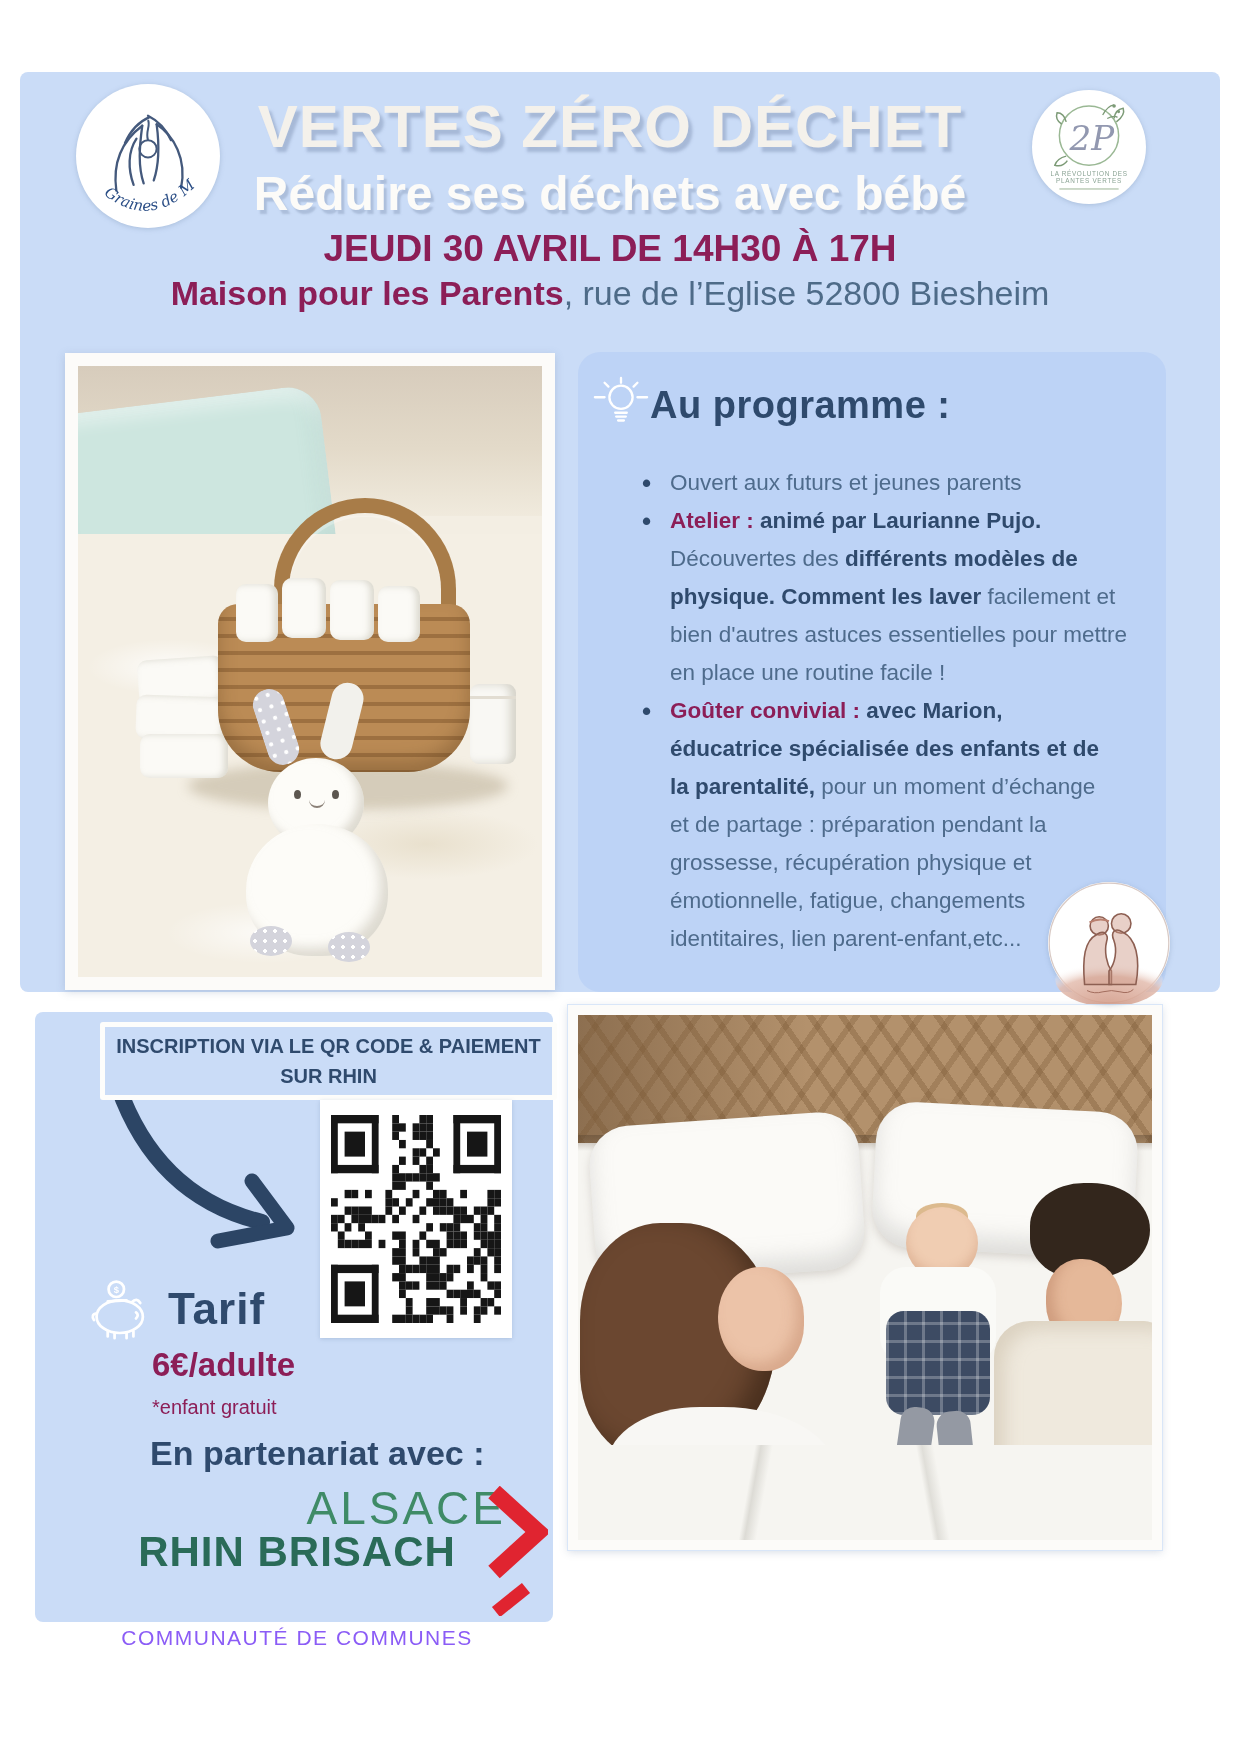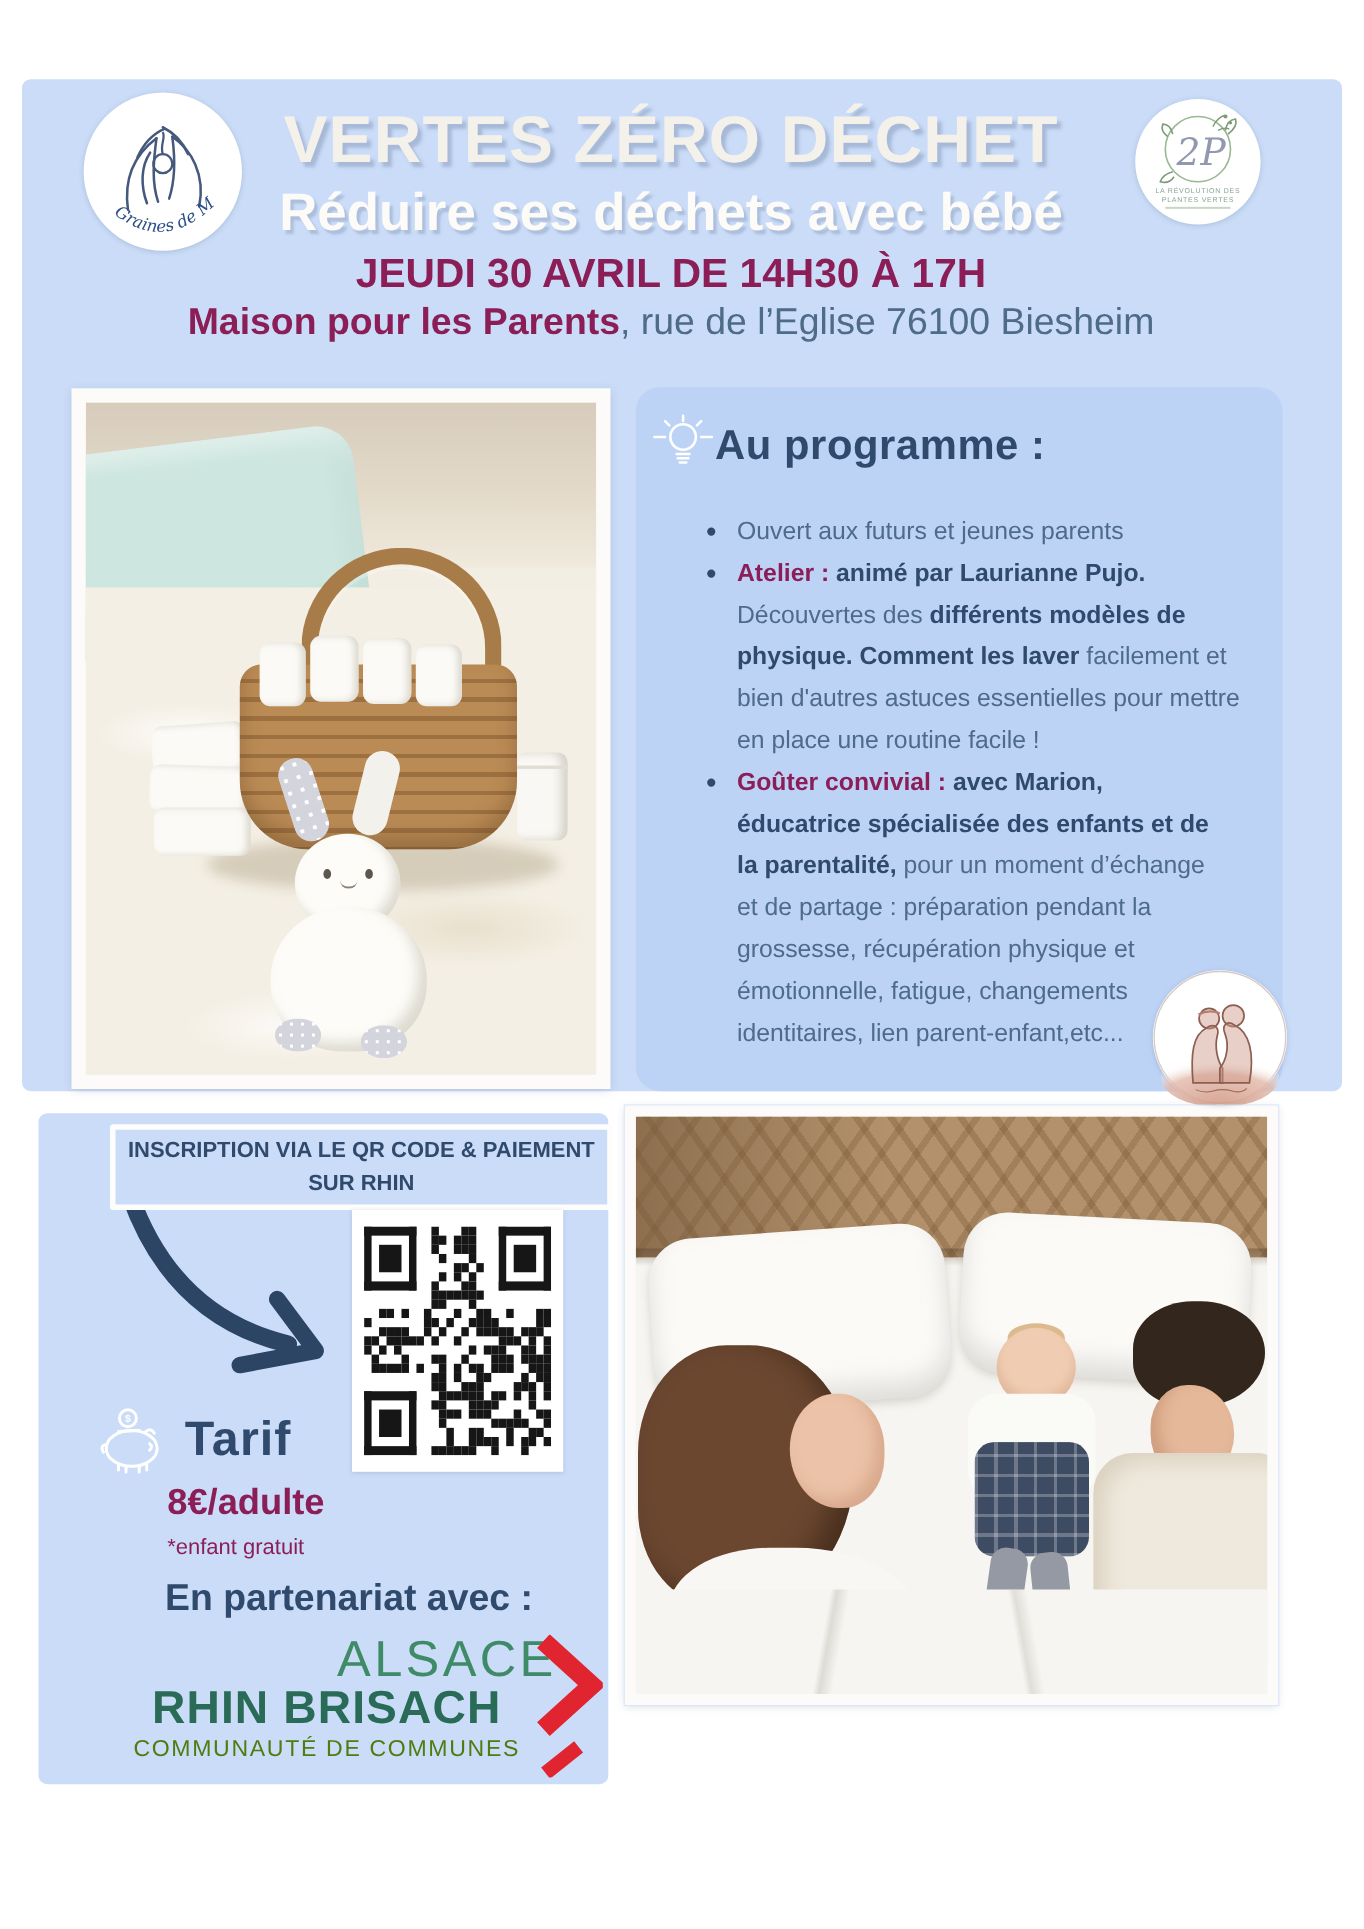--- a/index.html
+++ b/index.html
@@ -101,22 +101,22 @@
   .tarif-row{position:absolute;left:82px;top:1276px;display:flex;align-items:center;gap:14px;}
   .piggy{width:72px;height:66px;}
   .tarif-title{font-size:44px;font-weight:bold;color:#2f4a6d;letter-spacing:1px;}
   .price{position:absolute;left:152px;top:1346px;font-size:33px;font-weight:bold;color:#8c1e57;}
   .note{position:absolute;left:152px;top:1396px;font-size:20px;color:#8c1e57;}
   .partner-label{position:absolute;left:150px;top:1434px;font-size:34px;font-weight:bold;color:#2f4a6d;}
   .alsace-line1{position:absolute;left:240px;top:1481px;width:266px;text-align:right;
             font-size:46px;font-weight:400;letter-spacing:3px;color:#3f8b67;}
   .alsace-line2{position:absolute;left:112px;top:1528px;width:370px;text-align:center;
             font-size:42px;font-weight:bold;letter-spacing:1px;color:#2a6b58;}
-  .alsace-line3{position:absolute;left:112px;top:1578px;width:370px;text-align:center;
-            font-size:21px;letter-spacing:1.5px;color:#4d7c0f;}
+  .alsace-line3{position:absolute;left:112px;top:1626px;width:370px;text-align:center;
+            font-size:21px;letter-spacing:1.5px;color:#8b5cf6;}
   .chevron-wrap{position:absolute;left:488px;top:1486px;width:60px;height:130px;}
 
   
   .photo2{position:absolute;left:568px;top:1005px;width:594px;height:545px;background:#fcfbf9;
           box-shadow:0 0 0 1px #d9e6f8,0 2px 8px rgba(120,140,170,.3);}
   .photo2-inner{position:absolute;inset:10px;overflow:hidden;background:#f6f5f1;}
   .p2-floor{position:absolute;left:0;top:0;right:0;height:128px;background:#b3916c;
     background-image:repeating-linear-gradient(55deg,rgba(122,88,52,.35) 0 6px,transparent 6px 26px),
                      repeating-linear-gradient(-55deg,rgba(122,88,52,.3) 0 6px,transparent 6px 26px),
                      linear-gradient(90deg,rgba(70,48,28,.35),transparent 40%);}
@@ -176,21 +176,21 @@
         </defs>
       <text font-size="10.5" font-style="italic" font-family="'DejaVu Serif',serif" fill="#2b4e86">
         <textPath href="#gm-arc" startOffset="4">Graines de Mamans</textPath>
       </text>
     </svg>
   </div>
 
   <div class="title">VERTES ZÉRO DÉCHET</div>
   <div class="subtitle">Réduire ses déchets avec bébé</div>
   <div class="date-line">JEUDI 30 AVRIL DE 14H30 À 17H</div>
-  <div class="location-line"><span class="loc-bold">Maison pour les Parents</span><span>, rue de l’Eglise 76100 Biesheim</span></div>
+  <div class="location-line"><span class="loc-bold">Maison pour les Parents</span><span>, rue de l’Eglise 52800 Biesheim</span></div>
 
   <div class="logo-circle logo-rpv">
     <svg viewBox="0 0 100 100">
       <circle cx="50" cy="40" r="26" fill="none" stroke="#9ab894" stroke-width="1.3"></circle>
       <path d="M26,30 q-6,-4 -4,-10 q6,0 8,8 M74,28 q8,-6 6,-12 q-7,1 -8,9 M30,58 q-8,2 -10,8 q7,2 11,-4" fill="none" stroke="#7d9b77" stroke-width="1.3"></path>
       <path d="M62,22 q4,-8 10,-9 M66,25 q6,-3 9,-1" fill="none" stroke="#7d9b77" stroke-width="1.1"></path>
       <circle cx="72" cy="14" r="1.6" fill="#7d9b77"></circle>
         <circle cx="76" cy="19" r="1.3" fill="#7d9b77"></circle>
       <text x="33" y="53" font-size="30" font-style="italic" font-family="'DejaVu Serif',serif" fill="#9298b0">2P</text>
       <text x="50" y="75" text-anchor="middle" font-size="5.6" letter-spacing="0.6" fill="#8aa394">LA RÉVOLUTION DES</text>
@@ -512,21 +512,21 @@
         <ellipse cx="44" cy="45" rx="27" ry="19"></ellipse>
         <path d="M30,62 L30,68 M38,64 L38,70 M52,64 L52,70 M60,62 L60,68"></path>
         <path d="M58,28 q6,-6 10,1"></path>
         <path d="M63,40 q4,3 0,7"></path>
         <path d="M17,41 q-7,1 -3,8"></path>
       </g>
       <text x="40" y="17" text-anchor="middle" font-size="11" font-weight="bold" fill="#ffffff">$</text>
     </svg>
     <span class="tarif-title">Tarif</span>
   </div>
-  <div class="price">8€/adulte</div>
+  <div class="price">6€/adulte</div>
   <div class="note">*enfant gratuit</div>
 
   <div class="partner-label">En partenariat avec :</div>
   <div class="alsace-line1">ALSACE</div>
   <div class="alsace-line2">RHIN BRISACH</div>
   <div class="alsace-line3">COMMUNAUTÉ DE COMMUNES</div>
   <div class="chevron-wrap">
     <svg viewBox="0 0 60 130" width="60" height="130">
       <polyline points="6,6 50,46 6,86" fill="none" stroke="#e02430" stroke-width="17"></polyline>
       <line x1="8" y1="126" x2="38" y2="102" stroke="#e02430" stroke-width="13"></line>

